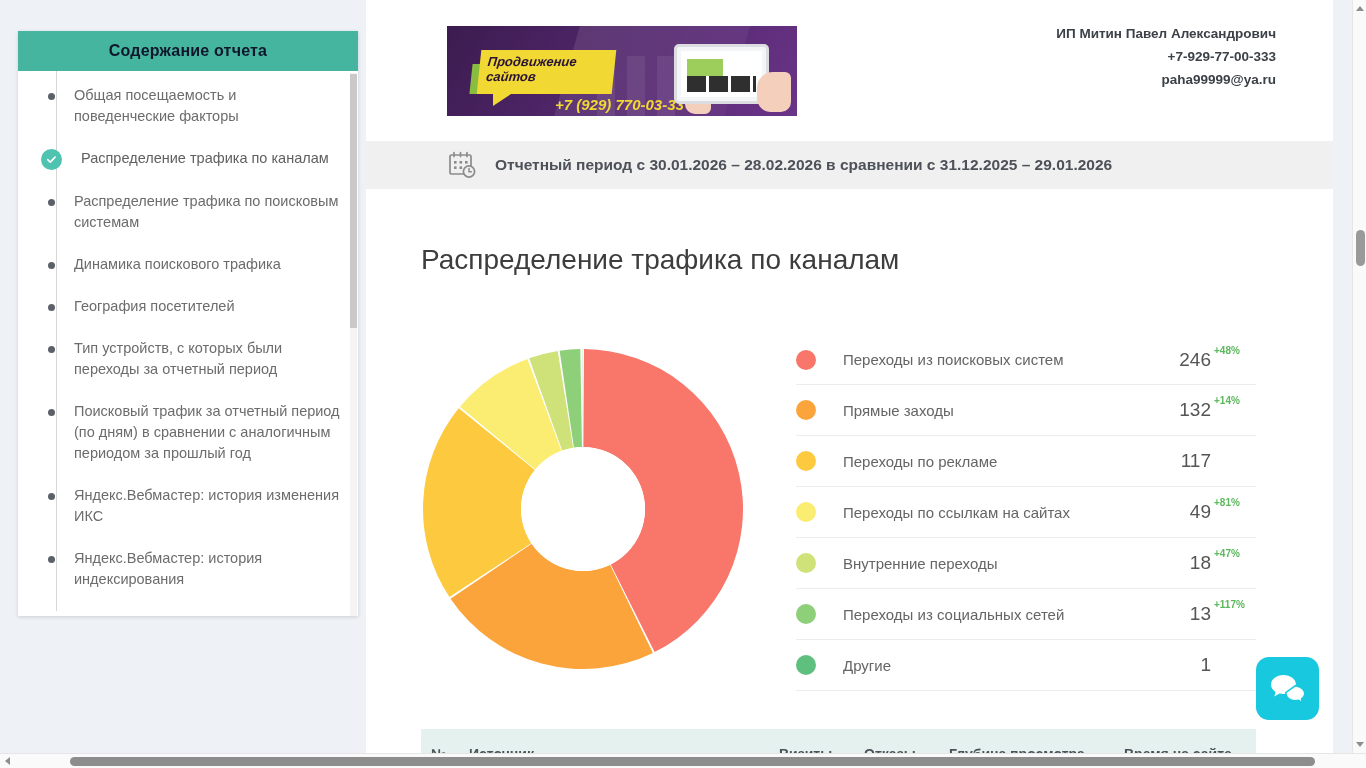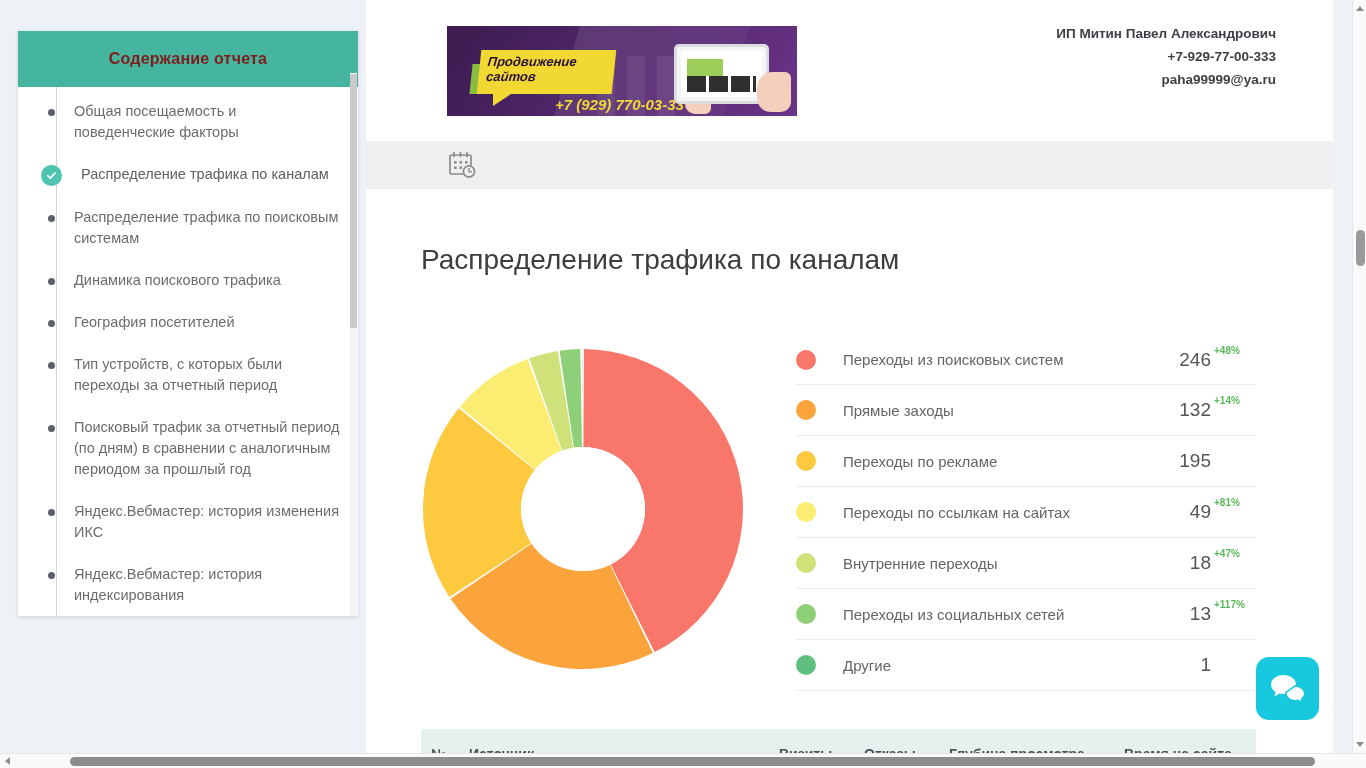--- a/index.html
+++ b/index.html
@@ -15,22 +15,22 @@
 
   
   #toc {
     position: absolute; left: 18px; top: 31px;
     width: 340px; height: 585px;
     background: #ffffff;
     box-shadow: 0 1px 4px rgba(0,0,0,.14);
     overflow: hidden;
   }
   #toc-header {
-    height: 56px; background: #45b5a0;
-    color: #7f1d1d; font-size: 16px; font-weight: bold;
+    height: 40px; background: #45b5a0;
+    color: #0f172a; font-size: 16px; font-weight: bold;
     display: flex; align-items: center; justify-content: center;
     letter-spacing: .2px;
   }
   #toc-body { position: relative; padding: 14px 0 0 0; height: 431px; }
   #toc-line {
     position: absolute; left: 38px; top: 0; width: 1px; height: 540px;
     background: #d6d6d6;
   }
   .toc-item {
     position: relative; display: flex; align-items: flex-start;
@@ -346,20 +346,21 @@
         <rect x="3" y="5" width="21" height="19" rx="1.6" fill="none" stroke="#8c8c8c" stroke-width="1.7"></rect>
         <path d="M7 2.5 v4 M13.5 2.5 v4 M20 2.5 v4" stroke="#8c8c8c" stroke-width="1.7" stroke-linecap="round"></path>
         <rect x="7" y="11" width="2.6" height="2.6" fill="#8c8c8c"></rect>
         <rect x="12.5" y="11" width="2.6" height="2.6" fill="#8c8c8c"></rect>
         <rect x="18" y="11" width="2.6" height="2.6" fill="#8c8c8c"></rect>
         <rect x="7" y="16.4" width="2.6" height="2.6" fill="#8c8c8c"></rect>
         <rect x="12.5" y="16.4" width="2.6" height="2.6" fill="#8c8c8c"></rect>
         <circle cx="22" cy="21.5" r="5.6" fill="#f0f0f0" stroke="#8c8c8c" stroke-width="1.7"></circle>
         <path d="M22 18.4 v3.3 h2.4" stroke="#8c8c8c" stroke-width="1.5" fill="none" stroke-linecap="round"></path>
       </svg>
+      <span id="period-text">Отчетный период с 30.01.2026 – 28.02.2026 в сравнении с 31.12.2025 – 29.01.2026</span>
     </div>
 
     <div id="card">
       <h1 id="section-title">Распределение трафика по каналам</h1>
 
       <div id="donut-wrap">
         <svg id="donut" width="330" height="330" viewBox="0 0 330 330">
           <g id="donut-slices">
               <path d="M 165.9599942400104 5.002879991360004 A 160 160 0 0 1 236.62590931332744 308.07246106445155 L 192.7550398589144 220.44057866247496 A 62 62 0 0 0 165.37199776800404 103.001115996652 Z" fill="#f8766a"></path>
               <path d="M 234.90392398154006 308.92165025451544 A 160 160 0 0 1 32.50060088051231 254.68784328421944 L 113.65648284119852 199.75403927263503 A 62 62 0 0 0 192.08777054284678 220.76963947362475 Z" fill="#fba43c"></path>
@@ -385,21 +386,21 @@
         <div class="legend-row">
           <span class="legend-dot" style="background:#fba43c"></span>
           <span class="legend-label">Прямые заходы</span>
           <span class="legend-value">132</span>
           <span class="legend-delta">+14%</span>
         </div>
 
         <div class="legend-row">
           <span class="legend-dot" style="background:#fcc93f"></span>
           <span class="legend-label">Переходы по рекламе</span>
-          <span class="legend-value">195</span>
+          <span class="legend-value">117</span>
           <span class="legend-delta"></span>
         </div>
 
         <div class="legend-row">
           <span class="legend-dot" style="background:#fbed72"></span>
           <span class="legend-label">Переходы по ссылкам на сайтах</span>
           <span class="legend-value">49</span>
           <span class="legend-delta">+81%</span>
         </div>
 

